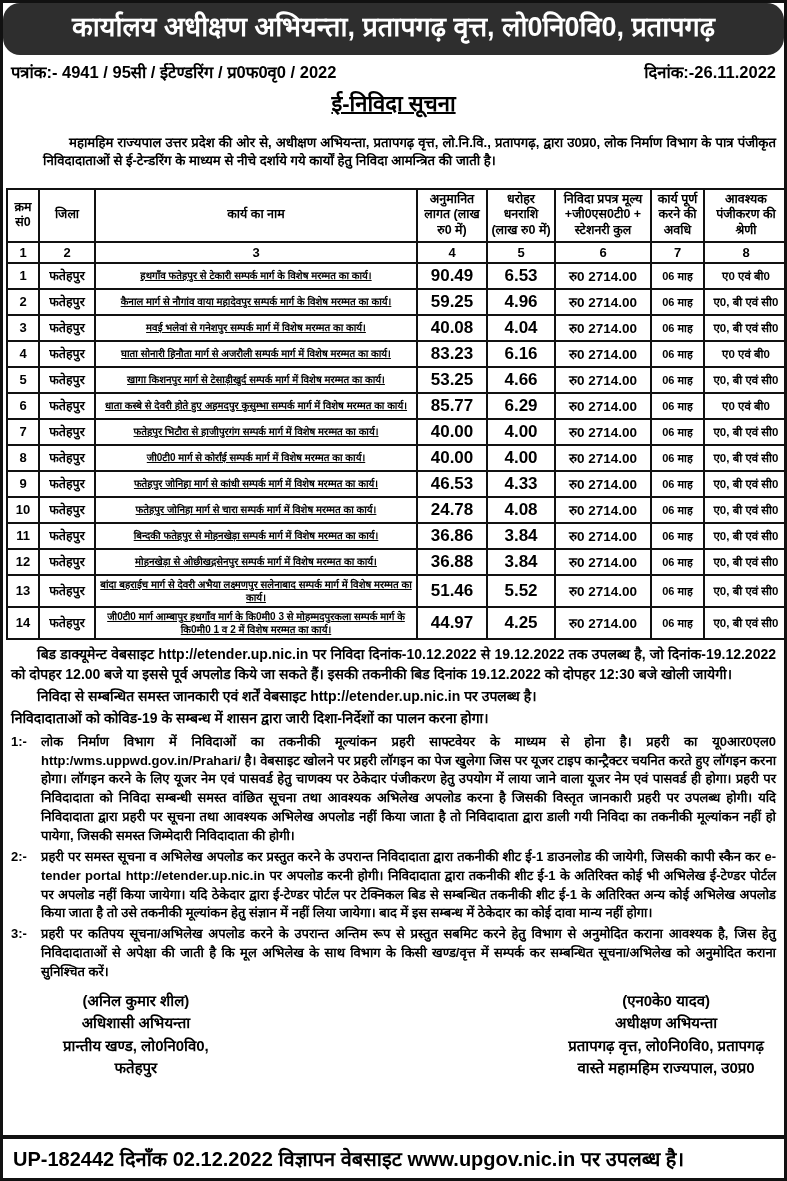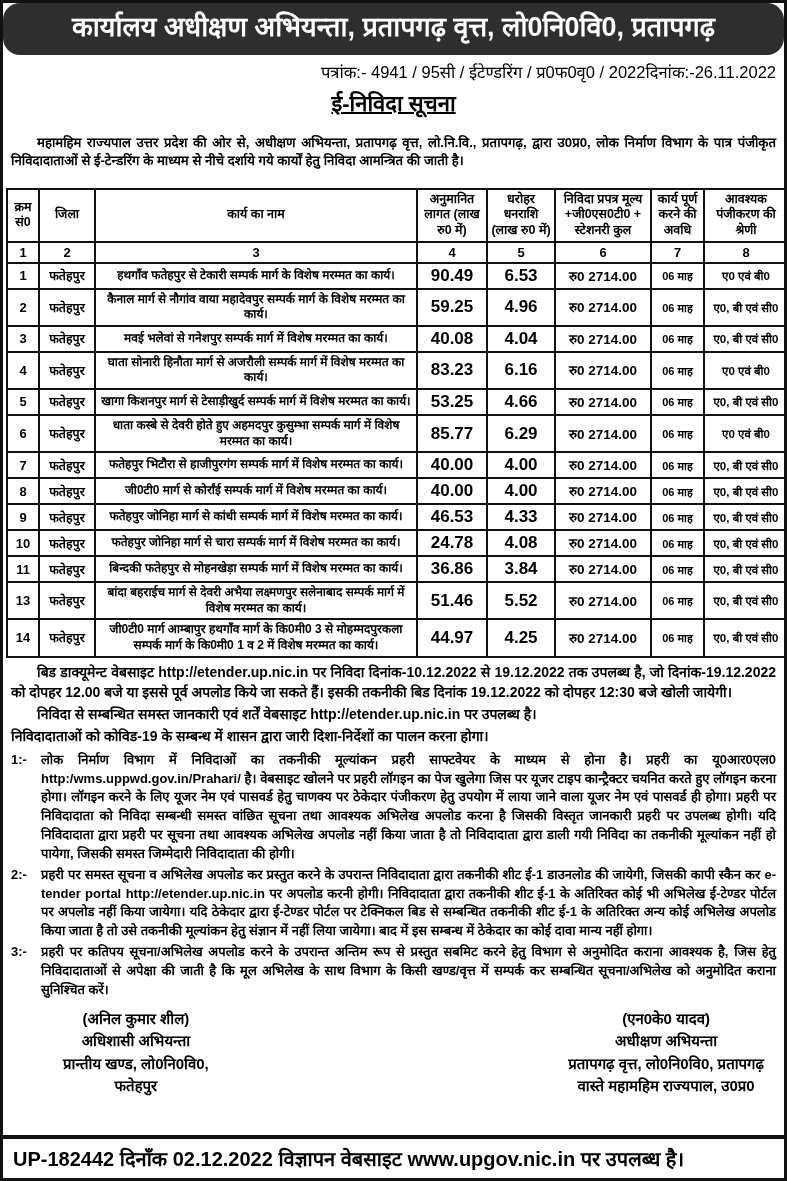--- a/index.html
+++ b/index.html
@@ -1,32 +1,32 @@
 <!DOCTYPE html>
 <html lang="hi"><head>
 <meta charset="utf-8">
 <style>
   html,body{margin:0;padding:0;background:#fff;}
   body{width:787px;font-family:"Liberation Sans","DejaVu Sans",sans-serif;color:#000;}
   .page{box-sizing:border-box;width:787px;min-height:1181px;border:3px solid #111;background:#fff;display:flex;flex-direction:column;}
   
   .banner{background:#2e2e2e;color:#fff;text-align:center;font-weight:700;font-size:27px;line-height:1.1;padding:10px 4px 12px;letter-spacing:0;border-radius:17px;}
   
-  .meta-row{display:flex;justify-content:flex-end;font-weight:400;font-size:16.5px;padding:5px 8px 2px;}
+  .meta-row{display:flex;justify-content:space-between;font-weight:700;font-size:16.5px;padding:5px 8px 2px;}
   .doc-title{text-align:center;font-weight:700;font-size:22px;text-decoration:underline;text-decoration-thickness:2px;margin:2px 16px 4px;}
-  .intro{font-weight:700;font-size:13.2px;line-height:1.35;padding:0 8px 5px;text-align:justify;}
+  .intro{font-weight:700;font-size:13.2px;line-height:1.35;padding:0 8px 5px;text-align:justify;margin-left:32px;}
   .intro{text-indent:26px;}
   
   table.tender{border-collapse:collapse;width:calc(100% - 6px);margin:0 3px;table-layout:fixed;}
   table.tender th,table.tender td{border:2px solid #111;padding:2px 3px;vertical-align:middle;text-align:center;font-weight:700;overflow:hidden;}
   table.tender th{font-size:12.5px;line-height:1.25;}
   .num-row td{font-size:13px;padding:2px;}
   td.c-sno{font-size:13px;}
   td.c-district{font-size:12.5px;}
-  td.c-work{font-size:12px;line-height:1.3;}
+  td.c-work{font-size:10px;line-height:1.3;text-decoration:underline;}
   td.c-cost,td.c-emd{font-size:17px;}
   td.c-form{font-size:13.5px;}
   td.c-period{font-size:11px;}
   td.c-cat{font-size:11.5px;border-radius:12px;}
   
   .notes{font-weight:700;font-size:14px;line-height:1.45;padding:4px 8px 0;text-align:justify;}
   .notes p{margin:0 0 2px;}
   .notes p.indent{text-indent:26px;}
   .numbered{font-weight:700;font-size:13px;line-height:1.45;padding:0 8px;text-align:justify;}
   .numbered .item{display:flex;margin:2px 0;}
@@ -192,20 +192,30 @@
           <td class="c-sno">11</td>
           <td class="c-district">फतेहपुर</td>
           <td class="c-work">बिन्दकी फतेहपुर से मोहनखेड़ा सम्पर्क मार्ग में विशेष मरम्मत का कार्य।</td>
           <td class="c-cost">36.86</td>
           <td class="c-emd">3.84</td>
           <td class="c-form">रु0 2714.00</td>
           <td class="c-period">06 माह</td>
           <td class="c-cat">ए0, बी एवं सी0</td>
         </tr>
         <tr>
+          <td class="c-sno">12</td>
+          <td class="c-district">फतेहपुर</td>
+          <td class="c-work">मोहनखेड़ा से ओछीखद्गसेनपुर सम्पर्क मार्ग में विशेष मरम्मत का कार्य।</td>
+          <td class="c-cost">36.88</td>
+          <td class="c-emd">3.84</td>
+          <td class="c-form">रु0 2714.00</td>
+          <td class="c-period">06 माह</td>
+          <td class="c-cat">ए0, बी एवं सी0</td>
+        </tr>
+        <tr>
           <td class="c-sno">13</td>
           <td class="c-district">फतेहपुर</td>
           <td class="c-work">बांदा बहराईच मार्ग से देवरी अभैया लक्ष्मणपुर सलेनाबाद सम्पर्क मार्ग में विशेष मरम्मत का कार्य।</td>
           <td class="c-cost">51.46</td>
           <td class="c-emd">5.52</td>
           <td class="c-form">रु0 2714.00</td>
           <td class="c-period">06 माह</td>
           <td class="c-cat">ए0, बी एवं सी0</td>
         </tr>
         <tr>

